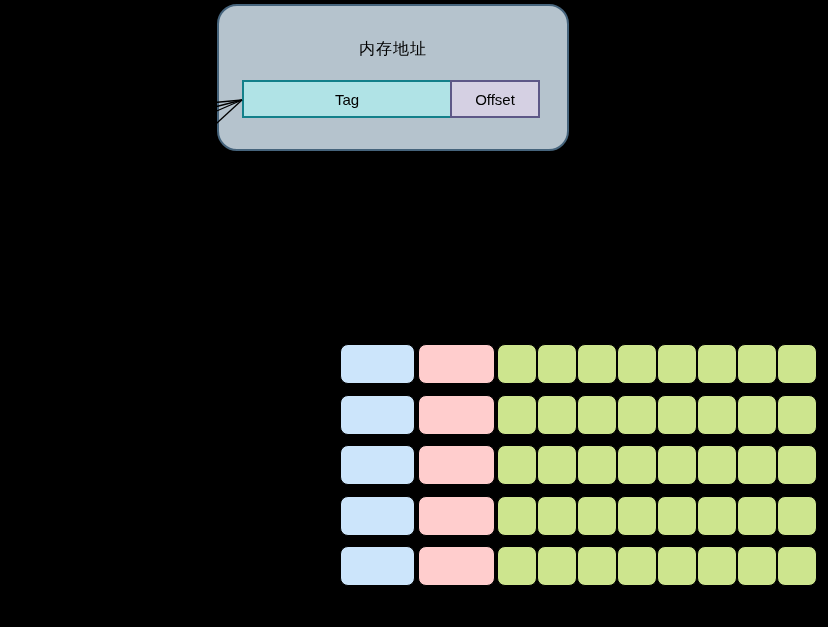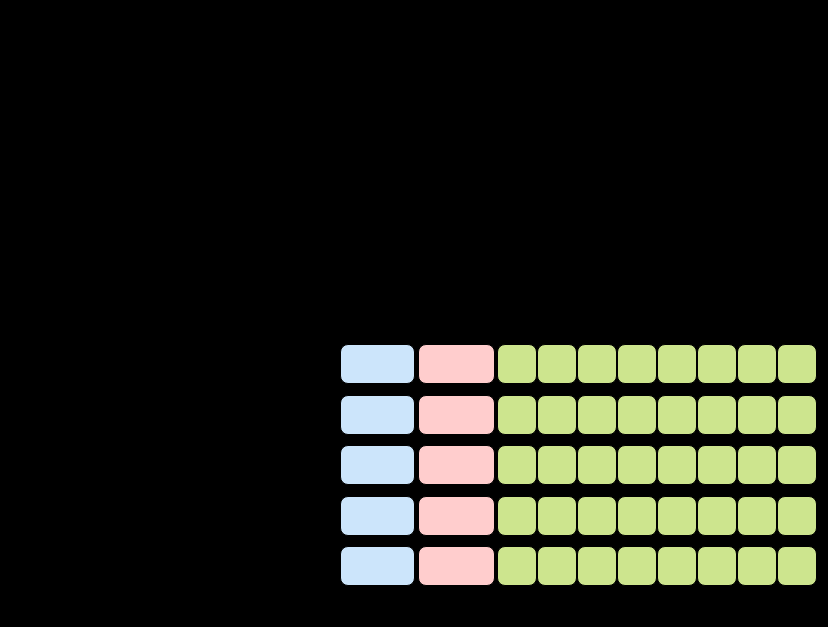--- a/index.html
+++ b/index.html
@@ -79,20 +79,27 @@
     height: 40px;
     border: 1px solid #000;
     border-radius: 8px;
   }
 </style>
 </head>
 <body>
 
 <div class="canvas" style="background: rgb(0, 0, 0);">
 
+  <div class="mem-box" style="background: rgb(181, 195, 205); border-color: rgb(70, 100, 124);">
+    <div class="mem-title">内存地址</div>
+    <div class="addr-bar">
+      <div class="addr-field tag" style="width: 210px; background: rgb(176, 227, 230); border-color: rgb(18, 128, 138);">Tag</div>
+      <div class="addr-field offset" style="width: 90px; background: rgb(213, 208, 227); border-color: rgb(93, 87, 135);">Offset</div>
+    </div>
+  </div>
 
   <svg class="fan-lines" viewBox="0 0 828 627" xmlns="http://www.w3.org/2000/svg">
       <line x1="242" y1="100" x2="0" y2="122" stroke="#000000" stroke-width="1.3"></line>
       <line x1="242" y1="100" x2="0" y2="162" stroke="#000000" stroke-width="1.3"></line>
       <line x1="242" y1="100" x2="0" y2="205" stroke="#000000" stroke-width="1.3"></line>
       <line x1="242" y1="100" x2="0" y2="322" stroke="#000000" stroke-width="1.3"></line>
     </svg>
 
   <div class="cache-grid">
       <div class="cache-row">

